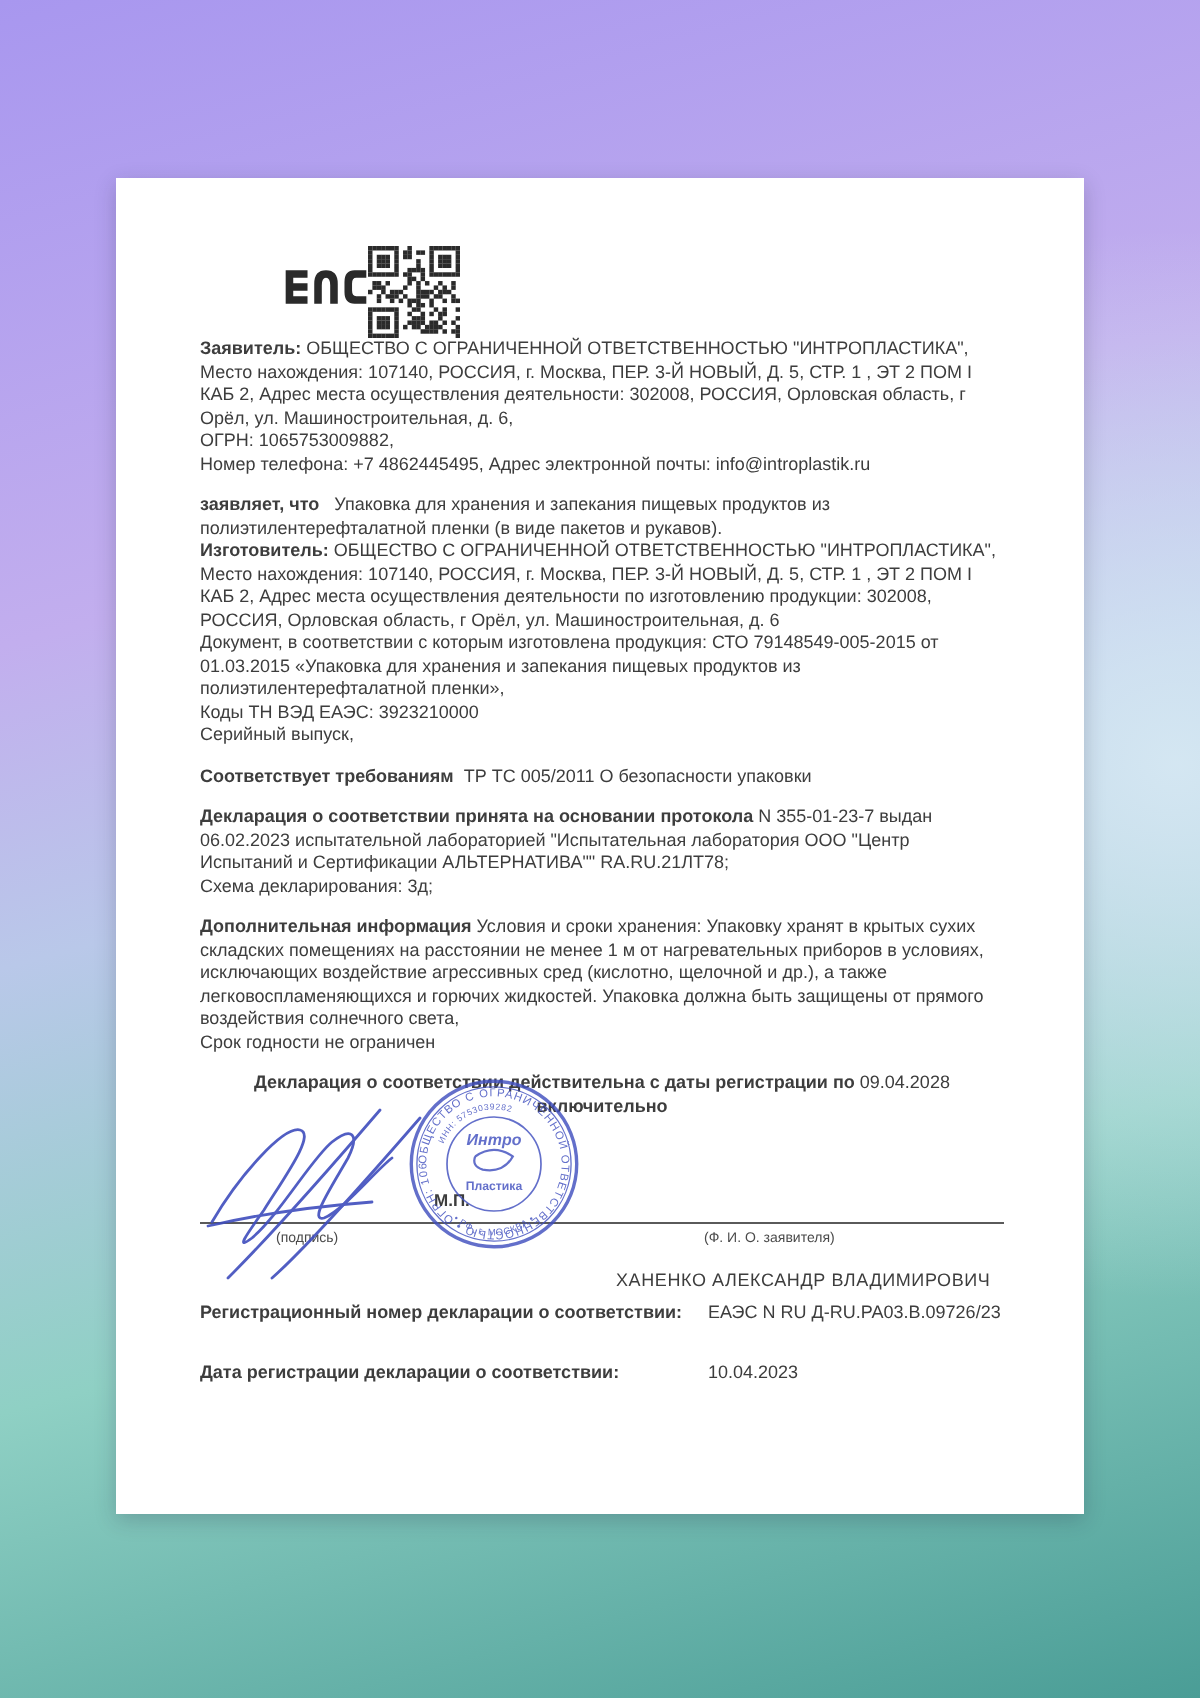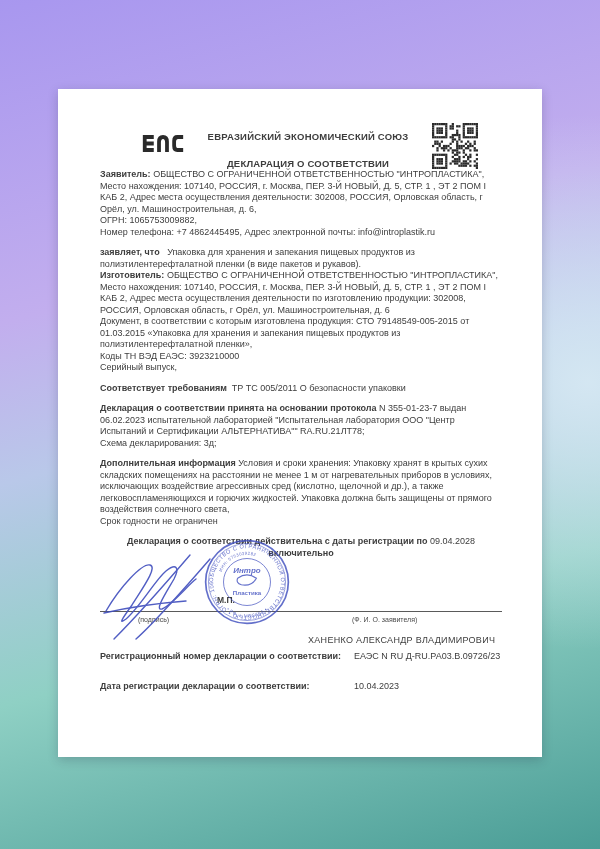--- a/index.html
+++ b/index.html
@@ -49,24 +49,20 @@
 
     <div class="hdr">
       <div class="eac">
         <svg width="42" height="33" viewBox="0 0 100 52" aria-hidden="true">
           <g fill="#2a2a2a">
             <path d="M2,6 H28 V15 H11 V21.5 H28 V30.5 H11 V37 H28 V46 H2 Z"></path>
             <path d="M36,46 V22 Q36,6 50,6 Q64,6 64,22 V46 H55 V24 Q55,15 50,15 Q45,15 45,24 V46 Z"></path>
             <path d="M98,6 V15 H86 Q81,15 81,22 V30 Q81,37 86,37 H98 V46 H84 Q72,46 72,32 V20 Q72,6 84,6 Z"></path>
           </g>
         </svg>
-      </div>
-      <div class="titles">
-        <div class="t1">ЕВРАЗИЙСКИЙ ЭКОНОМИЧЕСКИЙ СОЮЗ</div>
-        <div class="t2">ДЕКЛАРАЦИЯ О СООТВЕТСТВИИ</div>
       </div>
       <div class="qr">
         <svg id="qr-svg" width="46" height="46" viewBox="0 0 46 46" fill="#2b2b2b">
             <rect x="0.00" y="0.00" width="2.24" height="2.24"></rect>
             <rect x="2.19" y="0.00" width="2.24" height="2.24"></rect>
             <rect x="4.38" y="0.00" width="2.24" height="2.24"></rect>
             <rect x="6.57" y="0.00" width="2.24" height="2.24"></rect>
             <rect x="8.76" y="0.00" width="2.24" height="2.24"></rect>
             <rect x="10.95" y="0.00" width="2.24" height="2.24"></rect>
             <rect x="13.14" y="0.00" width="2.24" height="2.24"></rect>

